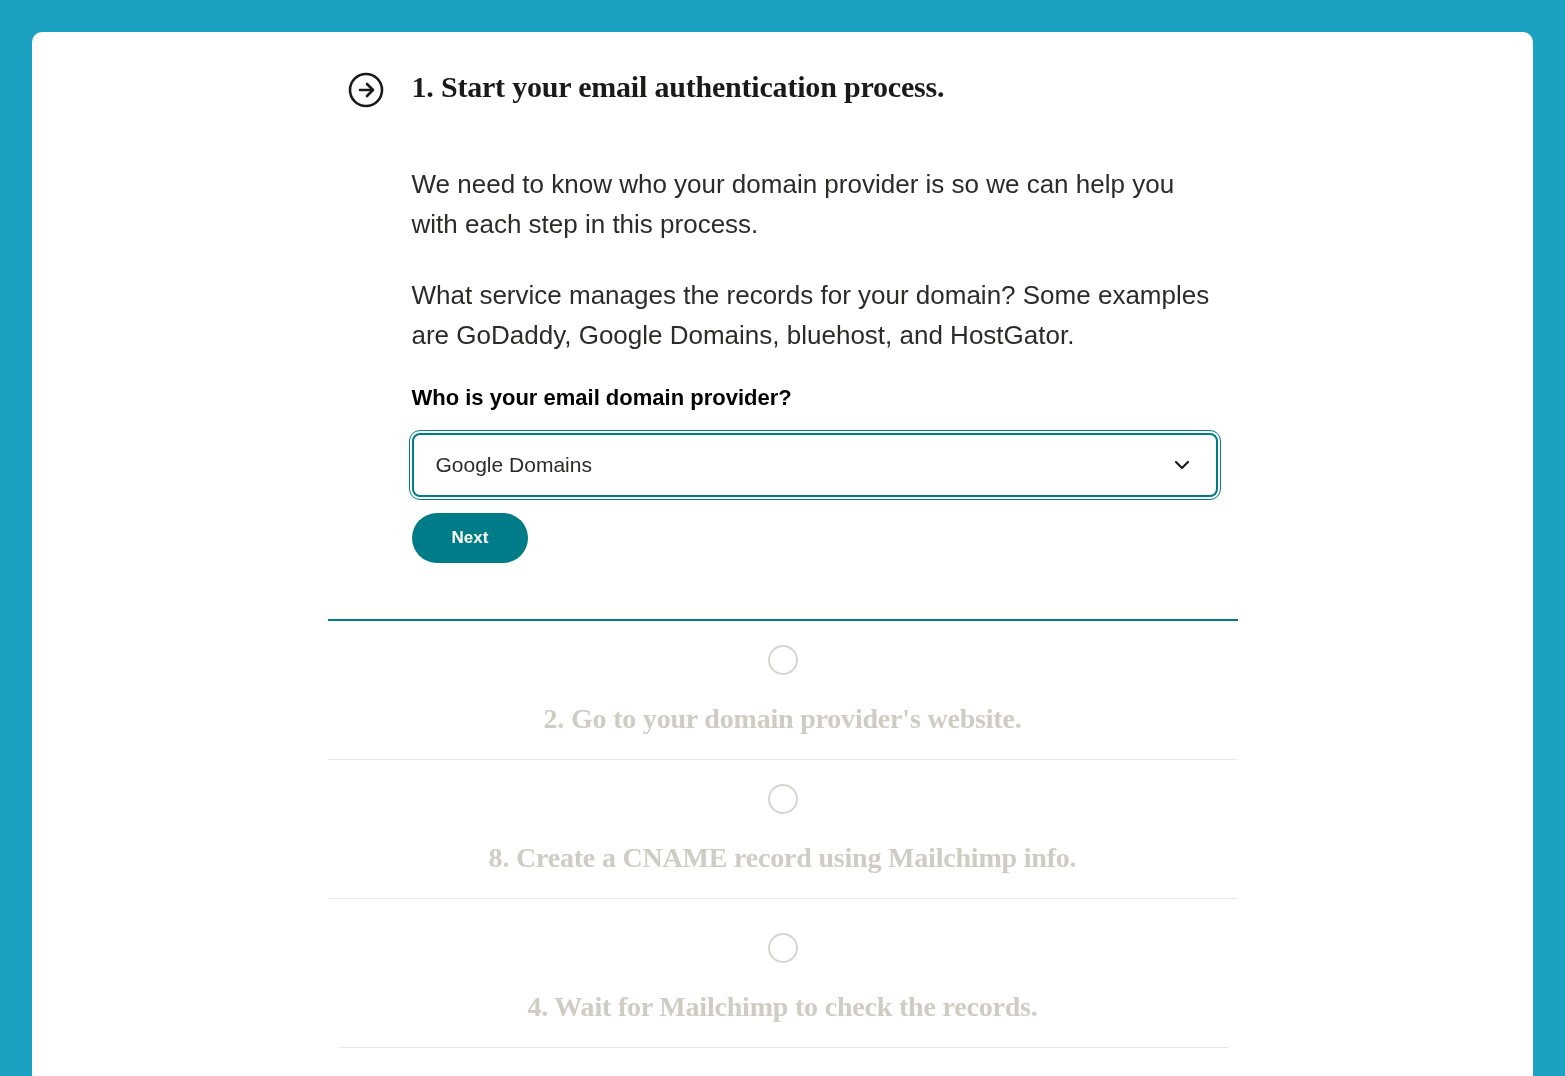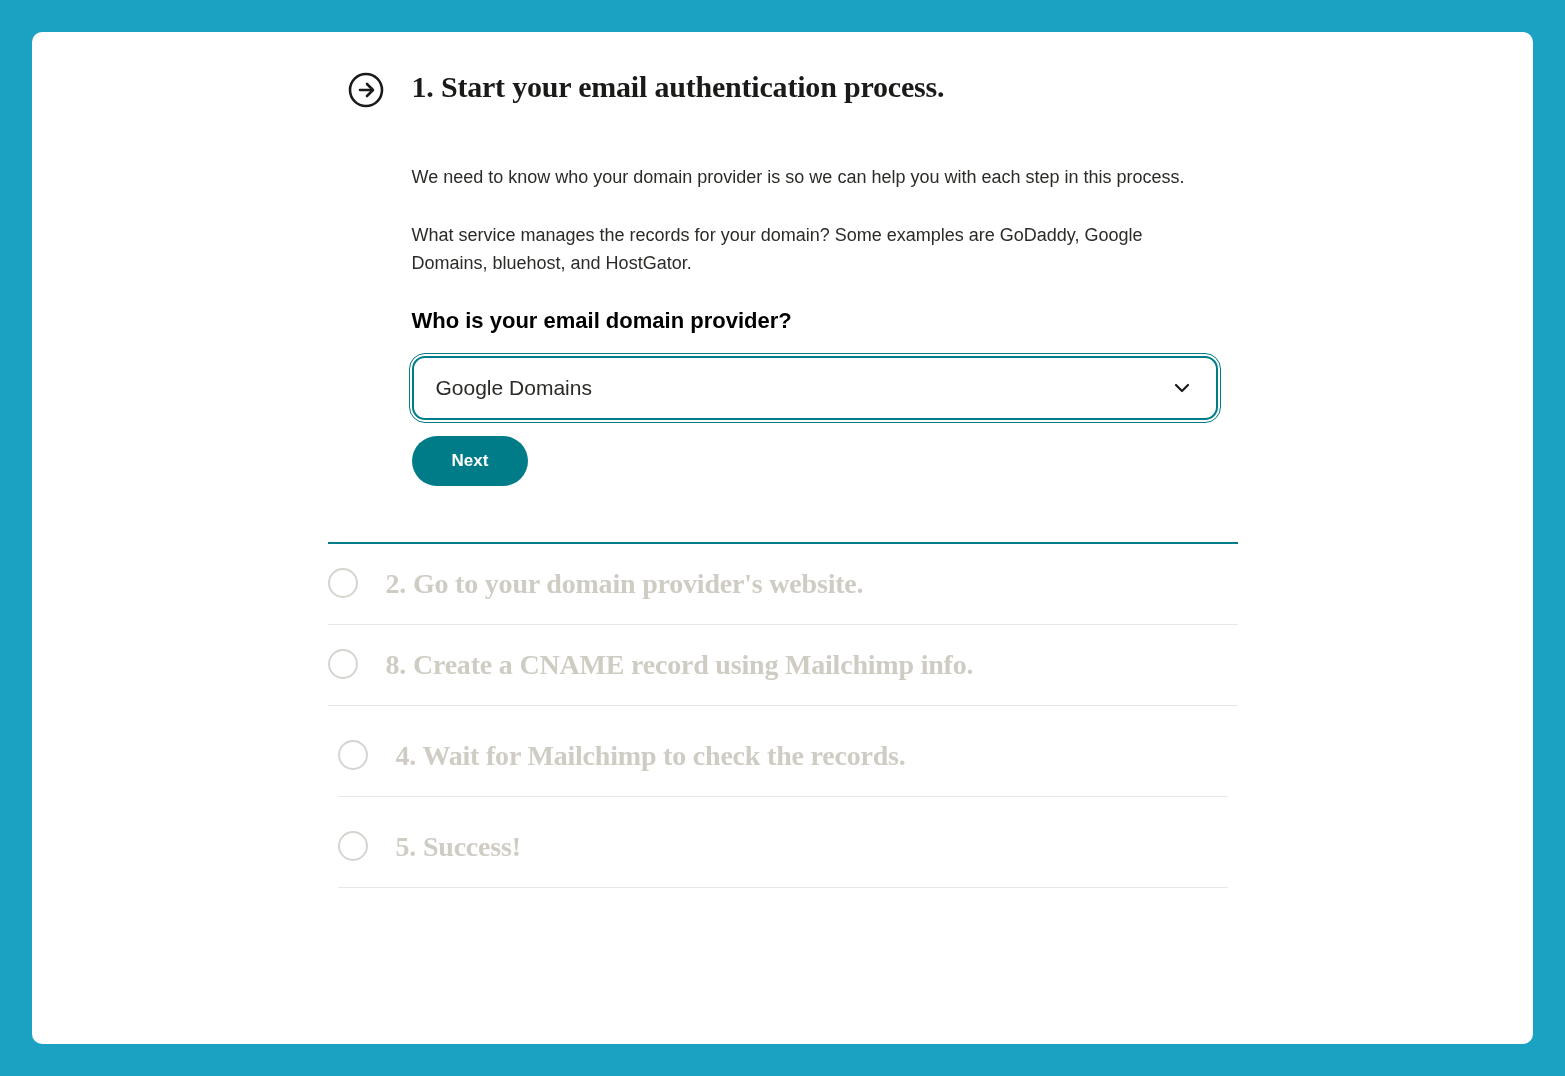--- a/index.html
+++ b/index.html
@@ -46,21 +46,21 @@
     font-size: 30px;
     font-weight: 700;
     color: #1a1a18;
     letter-spacing: -0.2px;
   }
   .step-body {
     margin-left: 64px;
     margin-top: 56px;
   }
   .intro-p {
-    font-size: 18px;
+    font-size: 26px;
     line-height: 1.55;
     color: #2b2b28;
     max-width: 960px;
     margin-bottom: 30px;
   }
   .field-label {
     font-size: 22px;
     font-weight: 600;
     color: #000000;
     margin-bottom: 22px;
@@ -69,21 +69,21 @@
   .select-wrap {
     position: relative;
     width: 100%;
     max-width: 990px;
   }
   .select-box {
     width: 100%;
     border: 2px solid #007C89;
     outline: 1px solid #007C89;
     outline-offset: 2px;
-    border-radius: 13px;
+    border-radius: 8px;
     background: #ffffff;
     padding: 18px 52px 18px 22px;
     font-size: 21px;
     color: #2a2a26;
     appearance: none;
     cursor: pointer;
     font-family: inherit;
     text-align: left;
   }
   .chevron {
@@ -114,24 +114,25 @@
     border-top: 2px solid #007C89;
     margin: 0;
   }
   .steps-list {
     border-top: none;
   }
   .future-step {
     border-bottom: 1px solid #e8e7e3;
     padding: 24px 0 24px 0;
     display: flex;
-    align-items: flex-start;
+    align-items: center;
     gap: 28px;
     margin: 0 170px;
     opacity: 1;
+    flex-direction: column;
   }
   .future-step:first-child {
     border-top: none;
   }
   .circle-empty {
     width: 30px;
     height: 30px;
     flex: 0 0 auto;
     border: 2px solid #d6d4cf;
     border-radius: 50%;

